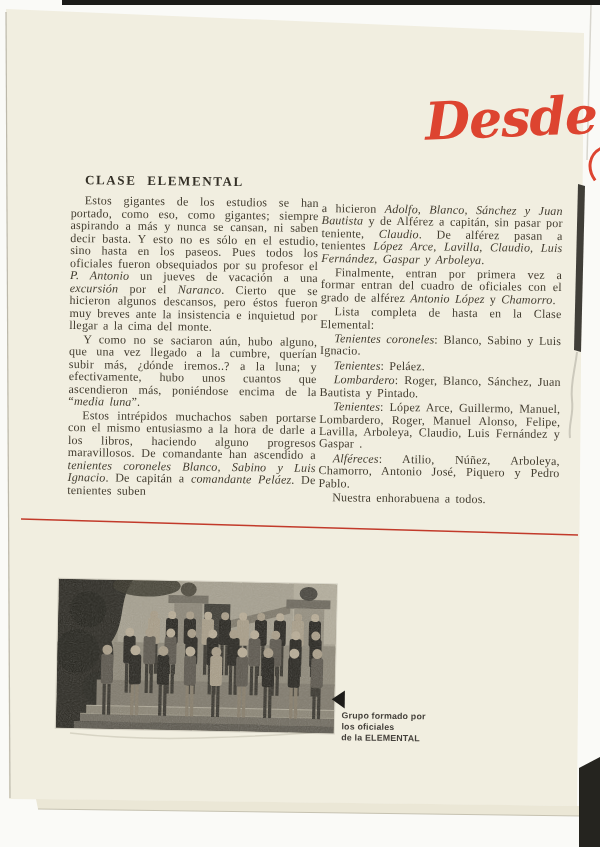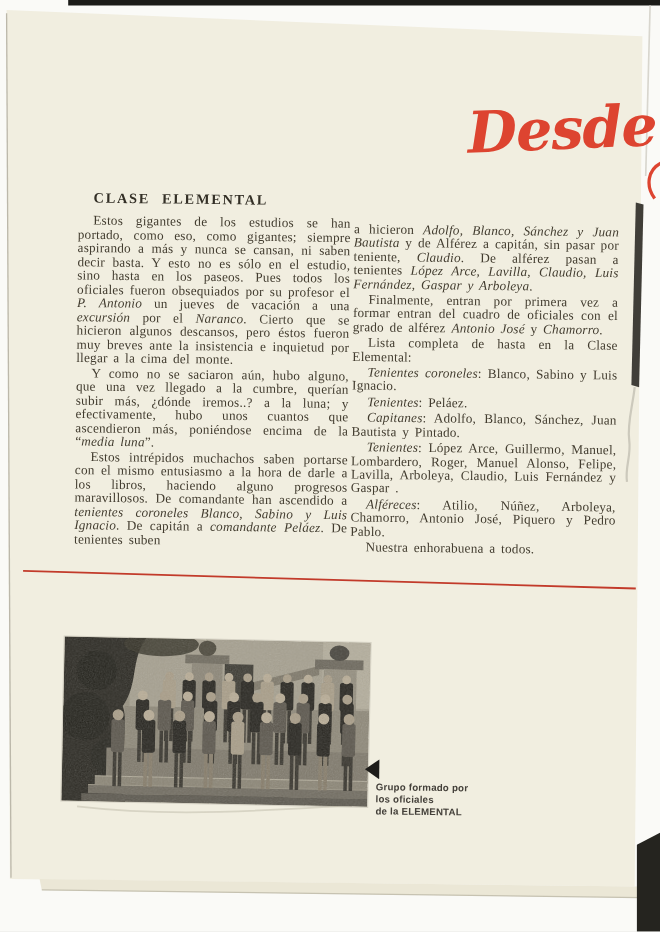--- a/index.html
+++ b/index.html
@@ -75,25 +75,25 @@
     </svg>
 
     <div class="title">CLASE ELEMENTAL</div>
     <div class="col" id="left-col">
         <p class="par"><span>Estos gigantes de los estudios se han portado, como eso, como gigantes; siempre aspirando a más y nunca se cansan, ni saben decir basta. Y esto no es sólo en el estudio, sino hasta en los paseos. Pues todos los oficiales fueron obsequiados por su profesor el </span><i>P. Antonio</i><span> un jueves de vacación a una </span><i>excursión</i><span> por el </span><i>Naranco</i><span>. Cierto que se hicieron algunos descansos, pero éstos fueron muy breves ante la insistencia e inquietud por llegar a la cima del monte.</span></p>
         <p class="par"><span>Y como no se saciaron aún, hubo alguno, que una vez llegado a la cumbre, querían subir más, ¿dónde iremos..? a la luna; y efectivamente, hubo unos cuantos que ascendieron más, poniéndose encima de la “</span><i>media luna</i><span>”.</span></p>
         <p class="par"><span>Estos intrépidos muchachos saben portarse con el mismo entusiasmo a la hora de darle a los libros, haciendo alguno progresos maravillosos. De comandante han ascendido a </span><i>tenientes coroneles Blanco, Sabino y Luis Ignacio</i><span>. De capitán a </span><i>comandante Peláez</i><span>. De tenientes suben</span></p>
       </div>
     <div class="col" id="right-col">
         <p class="par"><span>a hicieron </span><i>Adolfo, Blanco, Sánchez y Juan Bautista</i><span> y de Alférez a capitán, sin pasar por teniente, </span><i>Claudio</i><span>. De alférez pasan a tenientes </span><i>López Arce, Lavilla, Claudio, Luis Fernández, Gaspar y Arboleya</i><span>.</span></p>
-        <p class="par"><span>Finalmente, entran por primera vez a formar entran del cuadro de oficiales con el grado de alférez </span><i>Antonio José</i><span> y </span><i>Chamorro</i><span>.</span></p>
+        <p class="par"><span>Finalmente, entran por primera vez a formar entran del cuadro de oficiales con el grado de alférez </span><i>Antonio López</i><span> y </span><i>Chamorro</i><span>.</span></p>
         <p class="par"><span>Lista completa de hasta en la Clase Elemental:</span></p>
         <p class="par"><i>Tenientes coroneles</i><span>: Blanco, Sabino y Luis Ignacio.</span></p>
         <p class="par"><i>Tenientes</i><span>: Peláez.</span></p>
-        <p class="par"><i>Capitanes</i><span>: Adolfo, Blanco, Sánchez, Juan Bautista y Pintado.</span></p>
+        <p class="par"><i>Lombardero</i><span>: Roger, Blanco, Sánchez, Juan Bautista y Pintado.</span></p>
         <p class="par"><i>Tenientes</i><span>: López Arce, Guillermo, Manuel, Lombardero, Roger, Manuel Alonso, Felipe, Lavilla, Arboleya, Claudio, Luis Fernández y Gaspar .</span></p>
         <p class="par"><i>Alféreces</i><span>: Atilio, Núñez, Arboleya, Chamorro, Antonio José, Piquero y Pedro Pablo.</span></p>
         <p class="par"><span>Nuestra enhorabuena a todos.</span></p>
       </div>
 
     <div id="photo-frame">
       <svg width="278" height="149" viewBox="0 0 278 149" xmlns="http://www.w3.org/2000/svg">
         <defs>
           <filter id="grain" x="0" y="0" width="100%" height="100%">
             <feTurbulence type="fractalNoise" baseFrequency="0.9" numOctaves="2" stitchTiles="stitch"></feTurbulence>

